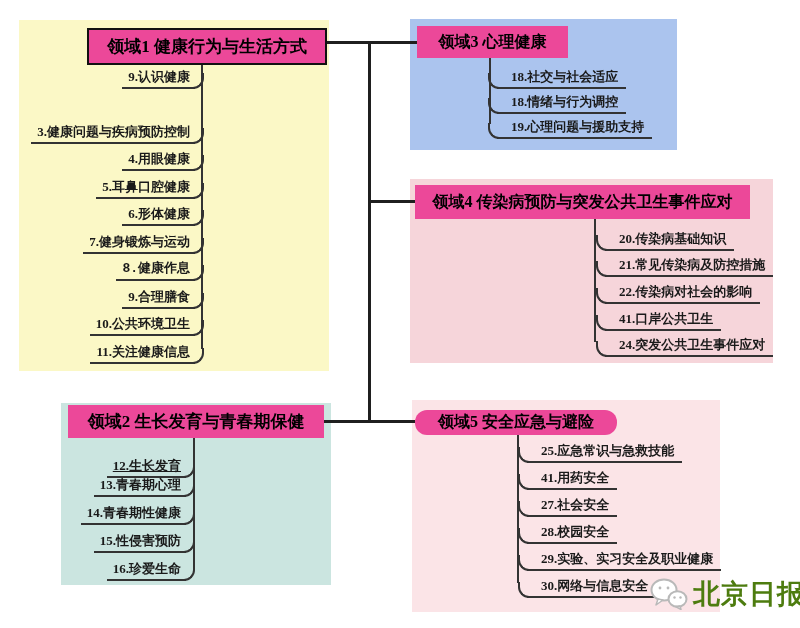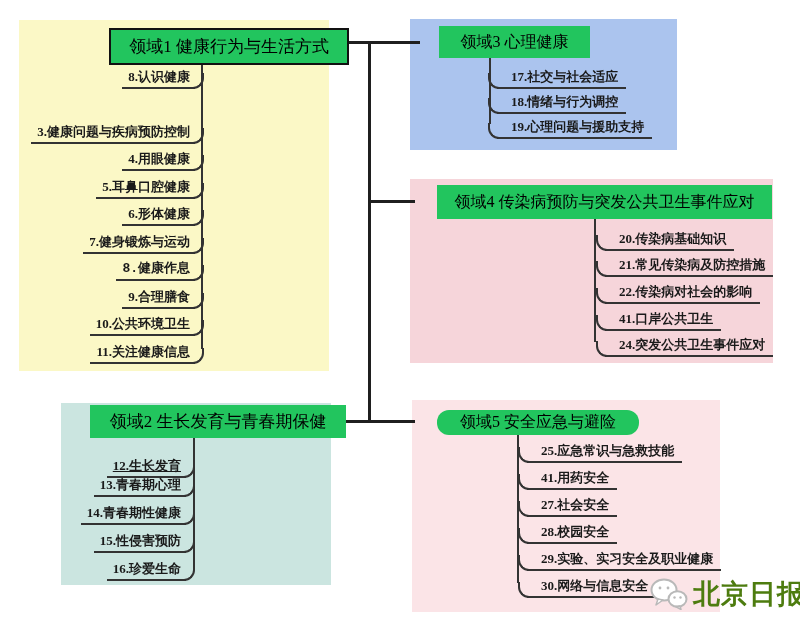--- a/index.html
+++ b/index.html
@@ -9,23 +9,23 @@
     font-family:"Liberation Serif","DejaVu Serif",serif;
   }
   .panel { position:absolute; }
   .p1 { left:19px;  top:20px;  width:310px; height:351px; background:#FBF8C6; }
   .p2 { left:61px;  top:403px; width:270px; height:182px; background:#CBE5E0; }
   .p3 { left:410px; top:19px;  width:267px; height:131px; background:#ABC4EE; }
   .p4 { left:410px; top:179px; width:363px; height:184px; background:#F6D5DA; }
   .p5 { left:412px; top:400px; width:308px; height:212px; background:#FBE4E7; }
 
   .tbox {
-    position:absolute; background:#22c55e; color:#000;
-    font-weight:normal; white-space:nowrap;
-    display:flex; align-items:center; justify-content:center;margin-left:22px;
+    position:absolute; background:#ec4899; color:#000;
+    font-weight:bold; white-space:nowrap;
+    display:flex; align-items:center; justify-content:center;
   }
   .t1 { left:87px;  top:28px;  width:236px; height:33px; font-size:17px; border:2px solid #111; }
   .t2 { left:68px;  top:405px; width:256px; height:33px; font-size:17px; }
   .t3 { left:417px; top:26px;  width:151px; height:32px; font-size:16px; }
   .t4 { left:415px; top:185px; width:335px; height:34px; font-size:16px; }
   .t5 { left:415px; top:410px; width:202px; height:25px; font-size:16px;border-radius:12px; }
 
   .item {
     position:absolute; white-space:nowrap;
     font-size:13px; font-weight:bold; line-height:16px; color:#1a1a1a;
@@ -76,38 +76,38 @@
   <div class="vline" style="left:489px; top:58px;  height:66px;"></div>
   <div class="vline" style="left:594px; top:219px; height:123px;"></div>
   <div class="vline" style="left:517px; top:435px; height:148px;"></div>
 
   <div class="tbox t1">领域1 健康行为与生活方式</div>
   <div class="tbox t2">领域2 生长发育与青春期保健</div>
   <div class="tbox t3">领域3 心理健康</div>
   <div class="tbox t4">领域4 传染病预防与突发公共卫生事件应对</div>
   <div class="tbox t5">领域5 安全应急与避险</div>
 
-  <div class="item l" style="top:69px;  right:605px;">8.认识健康</div>
+  <div class="item l" style="top:69px;  right:605px;">9.认识健康</div>
   <div class="item l" style="top:124px; right:605px;">3.健康问题与疾病预防控制</div>
   <div class="item l" style="top:151px; right:605px;">4.用眼健康</div>
   <div class="item l" style="top:179px; right:605px;text-align:right;">5.耳鼻口腔健康</div>
   <div class="item l" style="top:206px; right:605px;">6.形体健康</div>
   <div class="item l" style="top:234px; right:605px;">7.健身锻炼与运动</div>
   <div class="item l" style="top:261px; right:605px;font-family:Liberation Mono, monospace;">8.健康作息</div>
   <div class="item l" style="top:289px; right:605px;">9.合理膳食</div>
   <div class="item l" style="top:316px; right:605px;">10.公共环境卫生</div>
   <div class="item l" style="top:344px; right:605px;">11.关注健康信息</div>
 
   <div class="item l" style="top:458px; right:614px;text-decoration:underline;">12.生长发育</div>
   <div class="item l" style="top:477px; right:614px;">13.青春期心理</div>
   <div class="item l" style="top:505px; right:614px;">14.青春期性健康</div>
   <div class="item l" style="top:533px; right:614px;">15.性侵害预防</div>
   <div class="item l" style="top:561px; right:614px;">16.珍爱生命</div>
 
-  <div class="item r" style="top:69px;  left:497px;">17.社交与社会适应</div>
+  <div class="item r" style="top:69px;  left:497px;">18.社交与社会适应</div>
   <div class="item r" style="top:94px;  left:497px;">18.情绪与行为调控</div>
   <div class="item r" style="top:119px; left:497px;">19.心理问题与援助支持</div>
 
   <div class="item r" style="top:231px; left:605px;">20.传染病基础知识</div>
   <div class="item r" style="top:257px; left:605px;">21.常见传染病及防控措施</div>
   <div class="item r" style="top:284px; left:605px;">22.传染病对社会的影响</div>
   <div class="item r" style="top:311px; left:605px;">41.口岸公共卫生</div>
   <div class="item r" style="top:337px; left:605px;">24.突发公共卫生事件应对</div>
 
   <div class="item r" style="top:443px; left:527px;">25.应急常识与急救技能</div>

